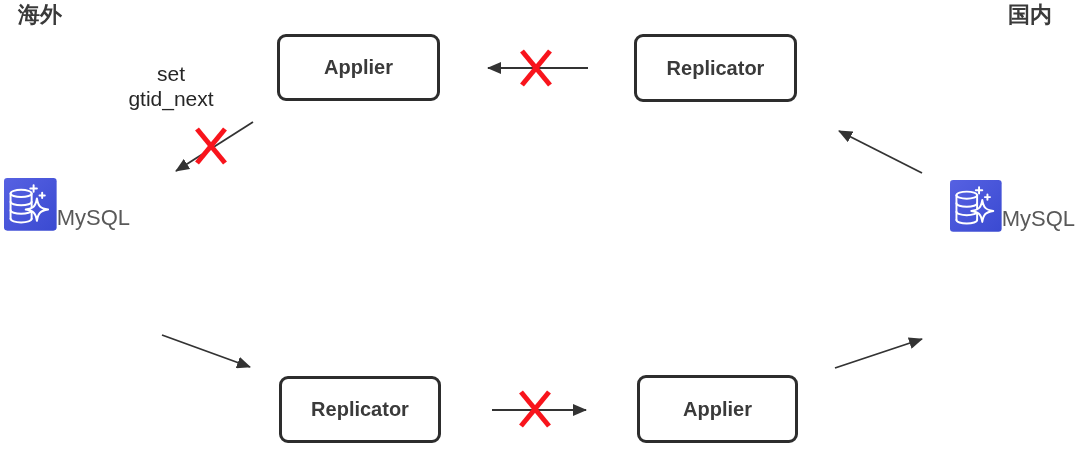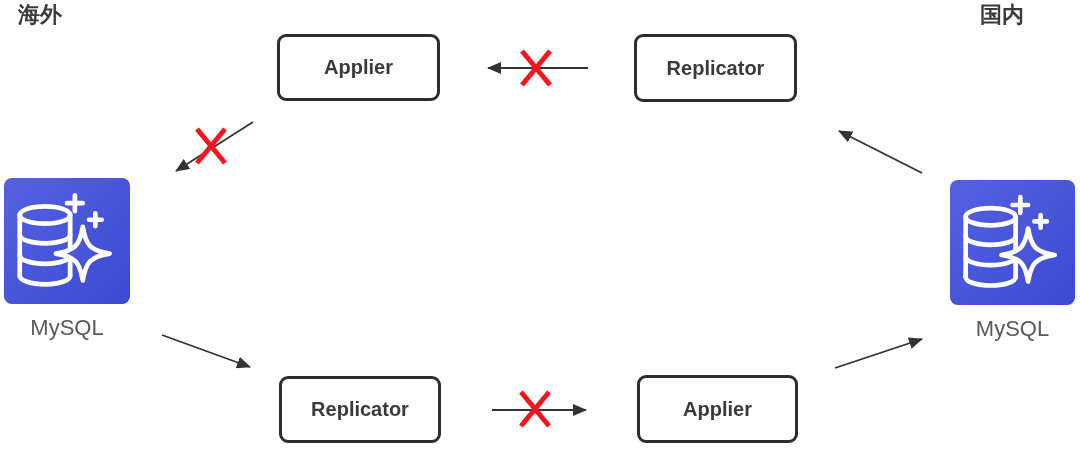--- a/index.html
+++ b/index.html
@@ -26,21 +26,21 @@
     border-radius:9px;display:flex;align-items:center;justify-content:center;
     font-size:20px;color:var(--label);box-sizing:border-box;font-weight:bold;
   }
   .region-label{
     position:absolute;top:0;font-size:22px;font-weight:bold;color:var(--label);
   }
   .annotation{
     position:absolute;left:101px;top:61px;width:140px;text-align:center;
     font-size:21px;line-height:25px;color:var(--annotation);white-space:pre-line;
   }
-  .mysql-group{position:absolute;display:flex;flex-direction:column;align-items:center;}
+  .mysql-group{position:absolute;display:flex;flex-direction:row;align-items:flex-end;}
   .mysql-group.left{left:4px;top:178px;width:126px;}
   .mysql-group.right{left:950px;top:180px;width:125px;}
   .mysql-icon{width:100%;display:block;}
   .mysql-label{
     margin-top:11px;font-size:22px;color:var(--mysql-label);text-align:center;
   }
 </style>
 </head>
 <body>
 
@@ -72,22 +72,24 @@
       <line class="x-line" x1="521" y1="392" x2="549" y2="426"></line>
       <line class="x-line" x1="549" y1="392" x2="521" y2="426"></line>
     </g>
 
     <line class="arrow-line" x1="835" y1="368" x2="922" y2="339" marker-end="url(#ah)"></line>
 
     <line class="arrow-line" x1="922" y1="173" x2="839" y2="131" marker-end="url(#ah)"></line>
   </svg>
 
   <div class="region-label" style="left:18px;">海外</div>
-  <div class="region-label" style="left:980px;">国内</div>
+  <div class="region-label" style="left:1008px;">国内</div>
 
+  <div class="annotation">set
+gtid_next</div>
 
   <div class="node-box" style="left:277px;top:34px;width:163px;height:67px;">
     <span>Applier</span>
   </div>
   <div class="node-box" style="left:634px;top:34px;width:163px;height:68px;">
     <span>Replicator</span>
   </div>
   <div class="node-box" style="left:279px;top:376px;width:162px;height:67px;">
     <span>Replicator</span>
   </div>

